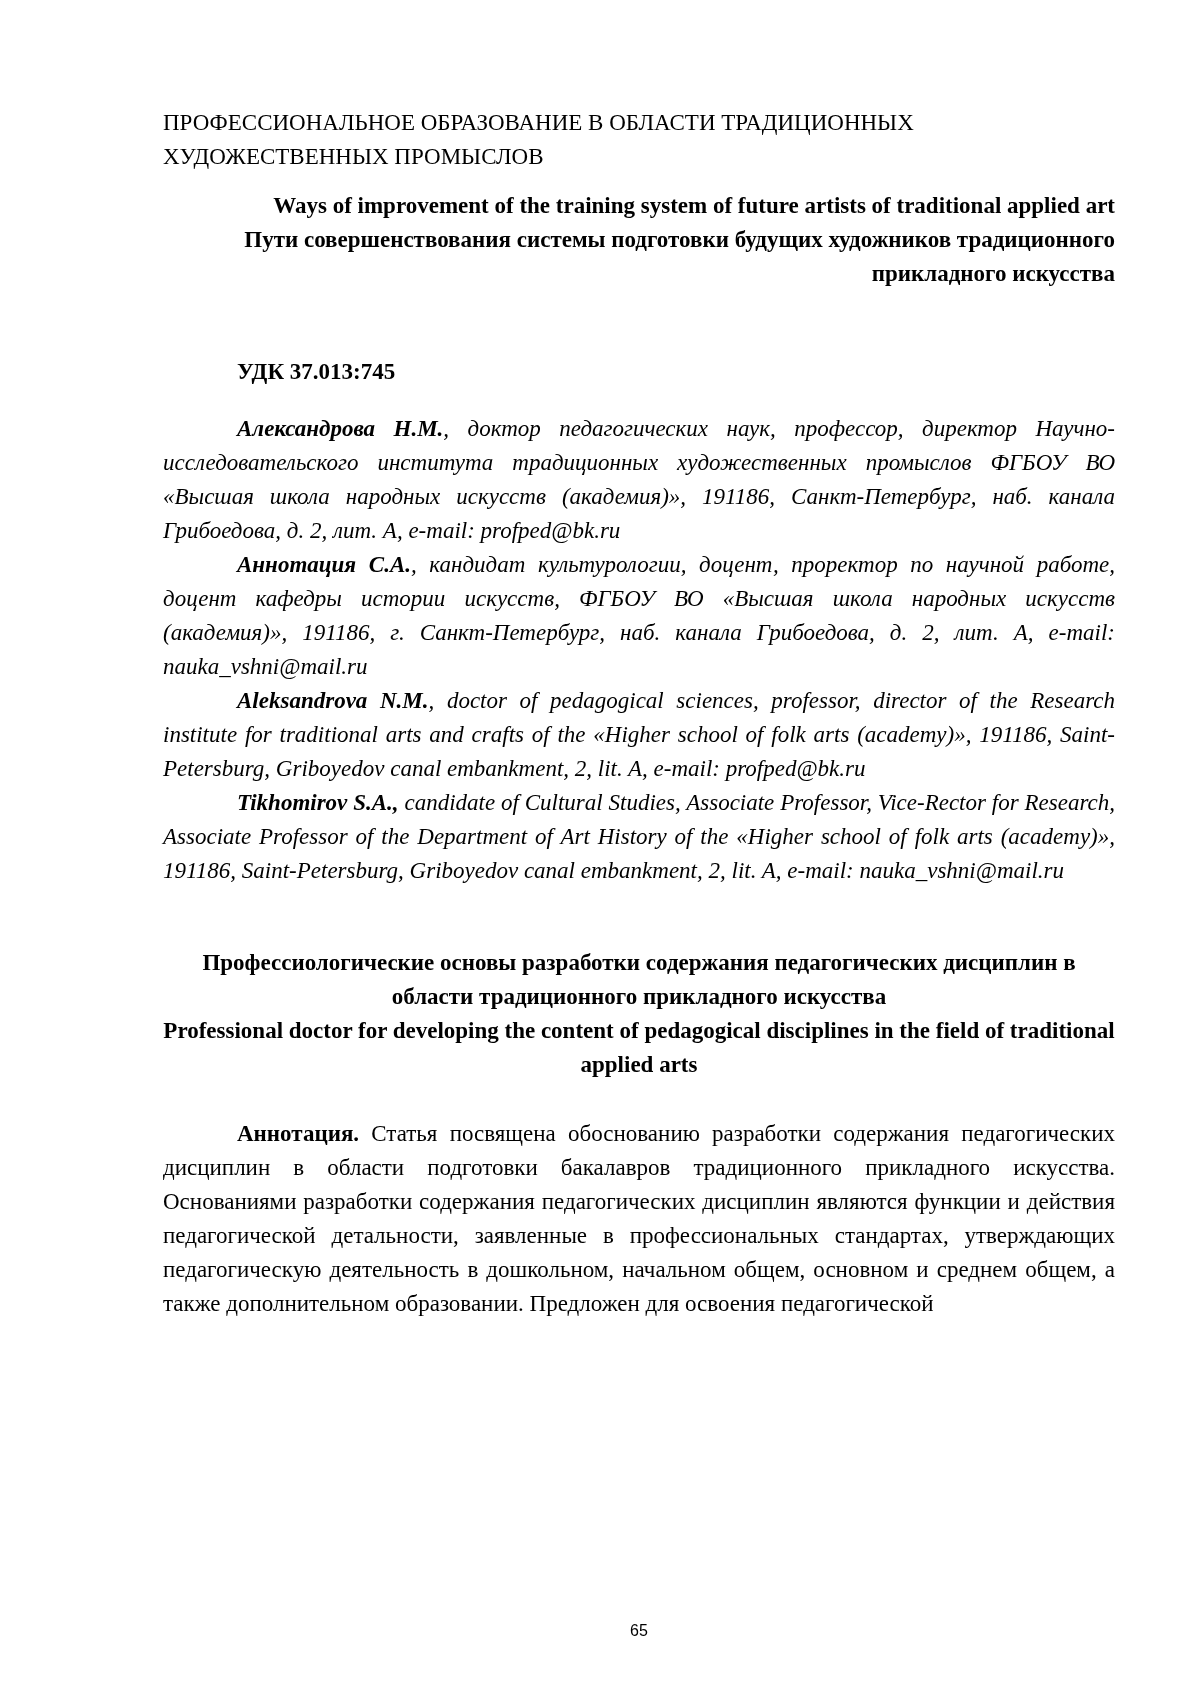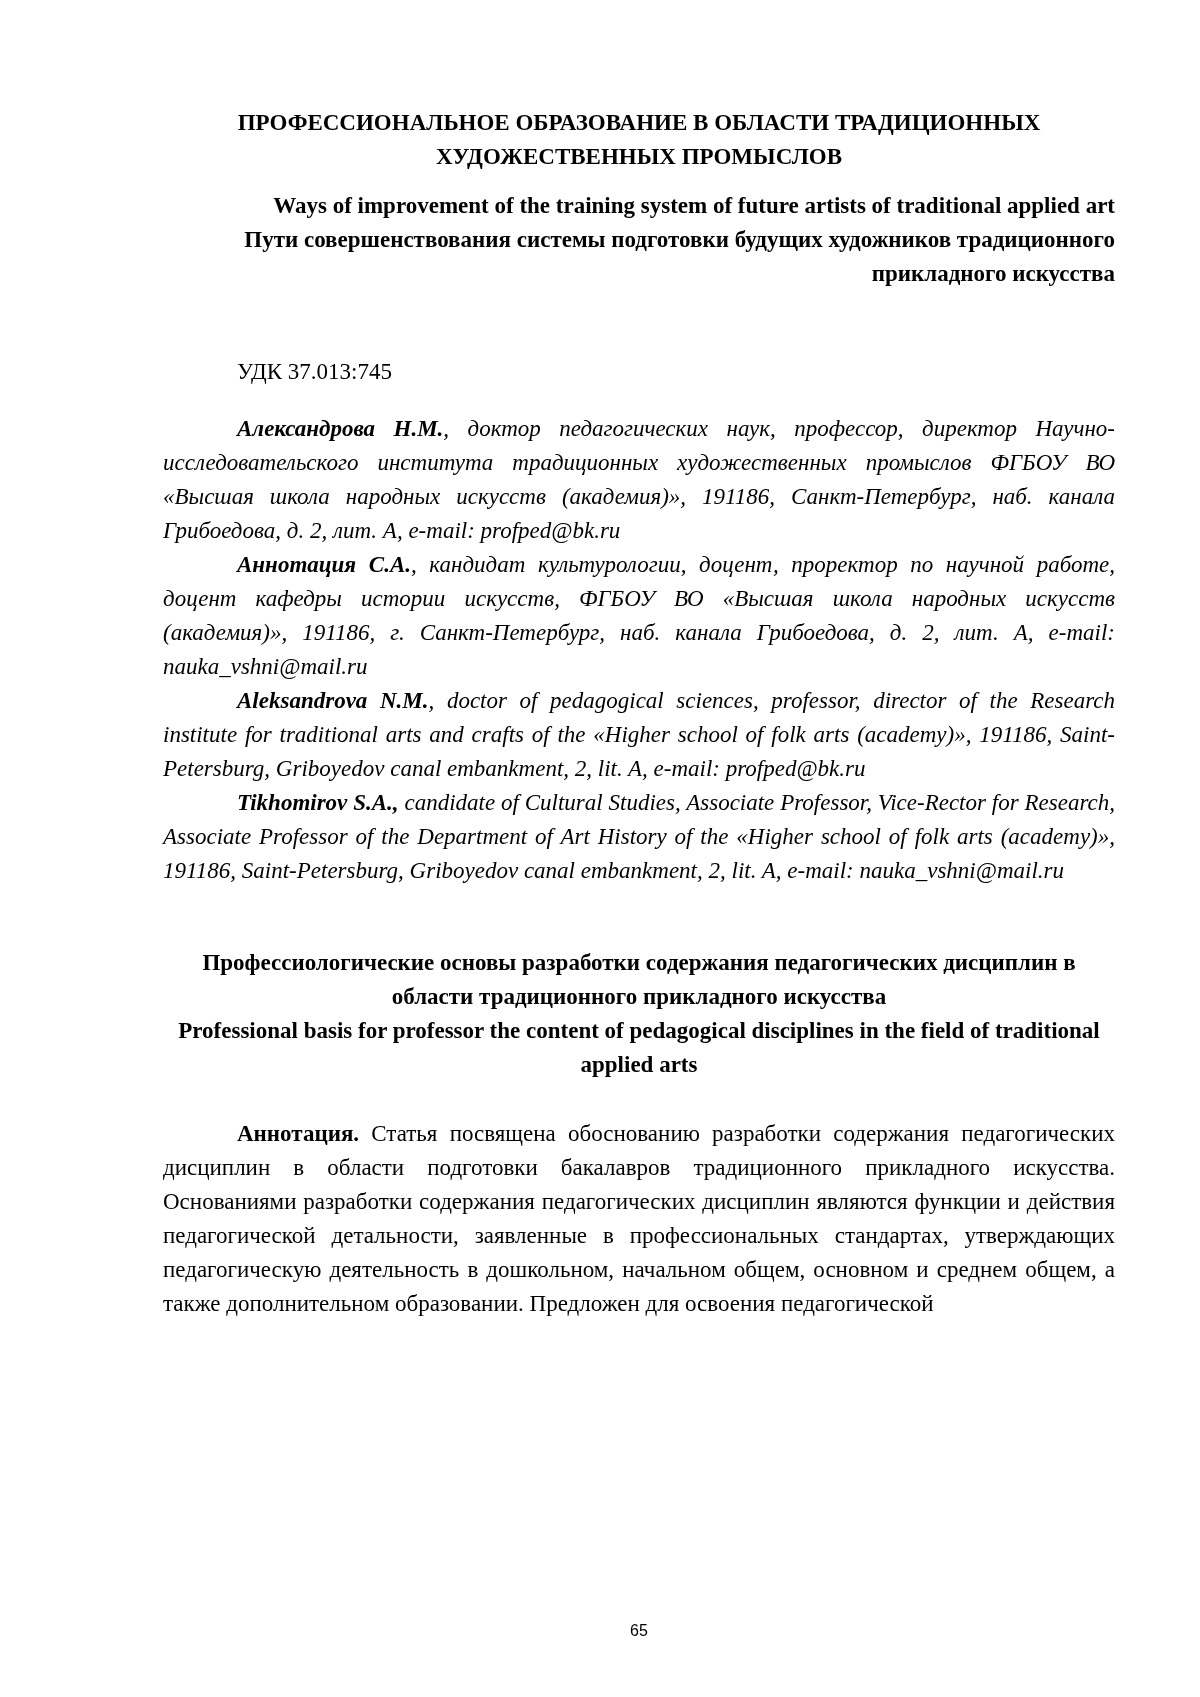--- a/index.html
+++ b/index.html
@@ -16,38 +16,37 @@
     background: #ffffff;
     color: #000000;
     font-family: "Liberation Serif", "DejaVu Serif", serif;
     font-size: 23px;
     line-height: 34px;
     box-sizing: border-box;
     padding: 106px 85px 0 163px;
     overflow: hidden;
   }
   .rubric {
-    font-weight: bold;
-    text-align: center;
+    font-weight: normal;
     margin: 0 0 15px 0;
   }
   .rubric.en {
     margin-bottom: 27px;
   }
   .section-title {
     font-weight: bold;
     text-align: right;
     margin: 0 0 18px auto;
     max-width: 900px;
   }
   .section-title.en {
     margin-bottom: 0;
   }
   .udc {
-    font-weight: normal;
+    font-weight: bold;
     margin: 64px 0 23px 0;
     padding-left: 74px;
   }
   .authors p {
     margin: 0;
     font-style: italic;
     text-align: justify;
     text-indent: 74px;
   }
   .author-name {
@@ -92,20 +91,20 @@
 
   <section class="authors">
     <p><span class="author-name">Александрова Н.М.</span><span>, доктор педагогических наук, профессор, директор Научно-исследовательского института традиционных художественных промыслов ФГБОУ ВО «Высшая школа народных искусств (академия)», 191186, Санкт-Петербург, наб. канала Грибоедова, д. 2, лит. А, e-mail: profped@bk.ru</span></p>
     <p><span class="author-name">Аннотация С.А.</span><span>, кандидат культурологии, доцент, проректор по научной работе, доцент кафедры истории искусств, ФГБОУ ВО «Высшая школа народных искусств (академия)», 191186, г. Санкт-Петербург, наб. канала Грибоедова, д. 2, лит. А, e-mail: nauka_vshni@mail.ru</span></p>
     <p><span class="author-name">Aleksandrova N.M.</span><span>, doctor of pedagogical sciences, professor, director of the Research institute for traditional arts and crafts of the «Higher school of folk arts (academy)», 191186, Saint-Petersburg, Griboyedov canal embankment, 2, lit. A, e-mail: profped@bk.ru</span></p>
     <p><span class="author-name">Tikhomirov S.A.,</span><span> candidate of Cultural Studies, Associate Professor, Vice-Rector for Research, Associate Professor of the Department of Art History of the «Higher school of folk arts (academy)», 191186, Saint-Petersburg, Griboyedov canal embankment, 2, lit. A, e-mail: nauka_vshni@mail.ru</span></p>
   </section>
 
   <div class="article-title">
     <div>Профессиологические основы разработки содержания педагогических дисциплин в области традиционного прикладного искусства</div>
-    <div>Professional basis for professor the content of pedagogical disciplines in the field of traditional applied arts</div>
+    <div>Professional doctor for developing the content of pedagogical disciplines in the field of traditional applied arts</div>
   </div>
 
   <p class="abstract"><span class="abstract-label">Аннотация.</span><span> Статья посвящена обоснованию разработки содержания педагогических дисциплин в области подготовки бакалавров традиционного прикладного искусства. Основаниями разработки содержания педагогических дисциплин являются функции и действия педагогической детальности, заявленные в профессиональных стандартах, утверждающих педагогическую деятельность в дошкольном, начальном общем, основном и среднем общем, а также дополнительном образовании. Предложен для освоения педагогической</span></p>
 
   <div class="page-number">65</div>
 
 </div>
 
 </body></html>

